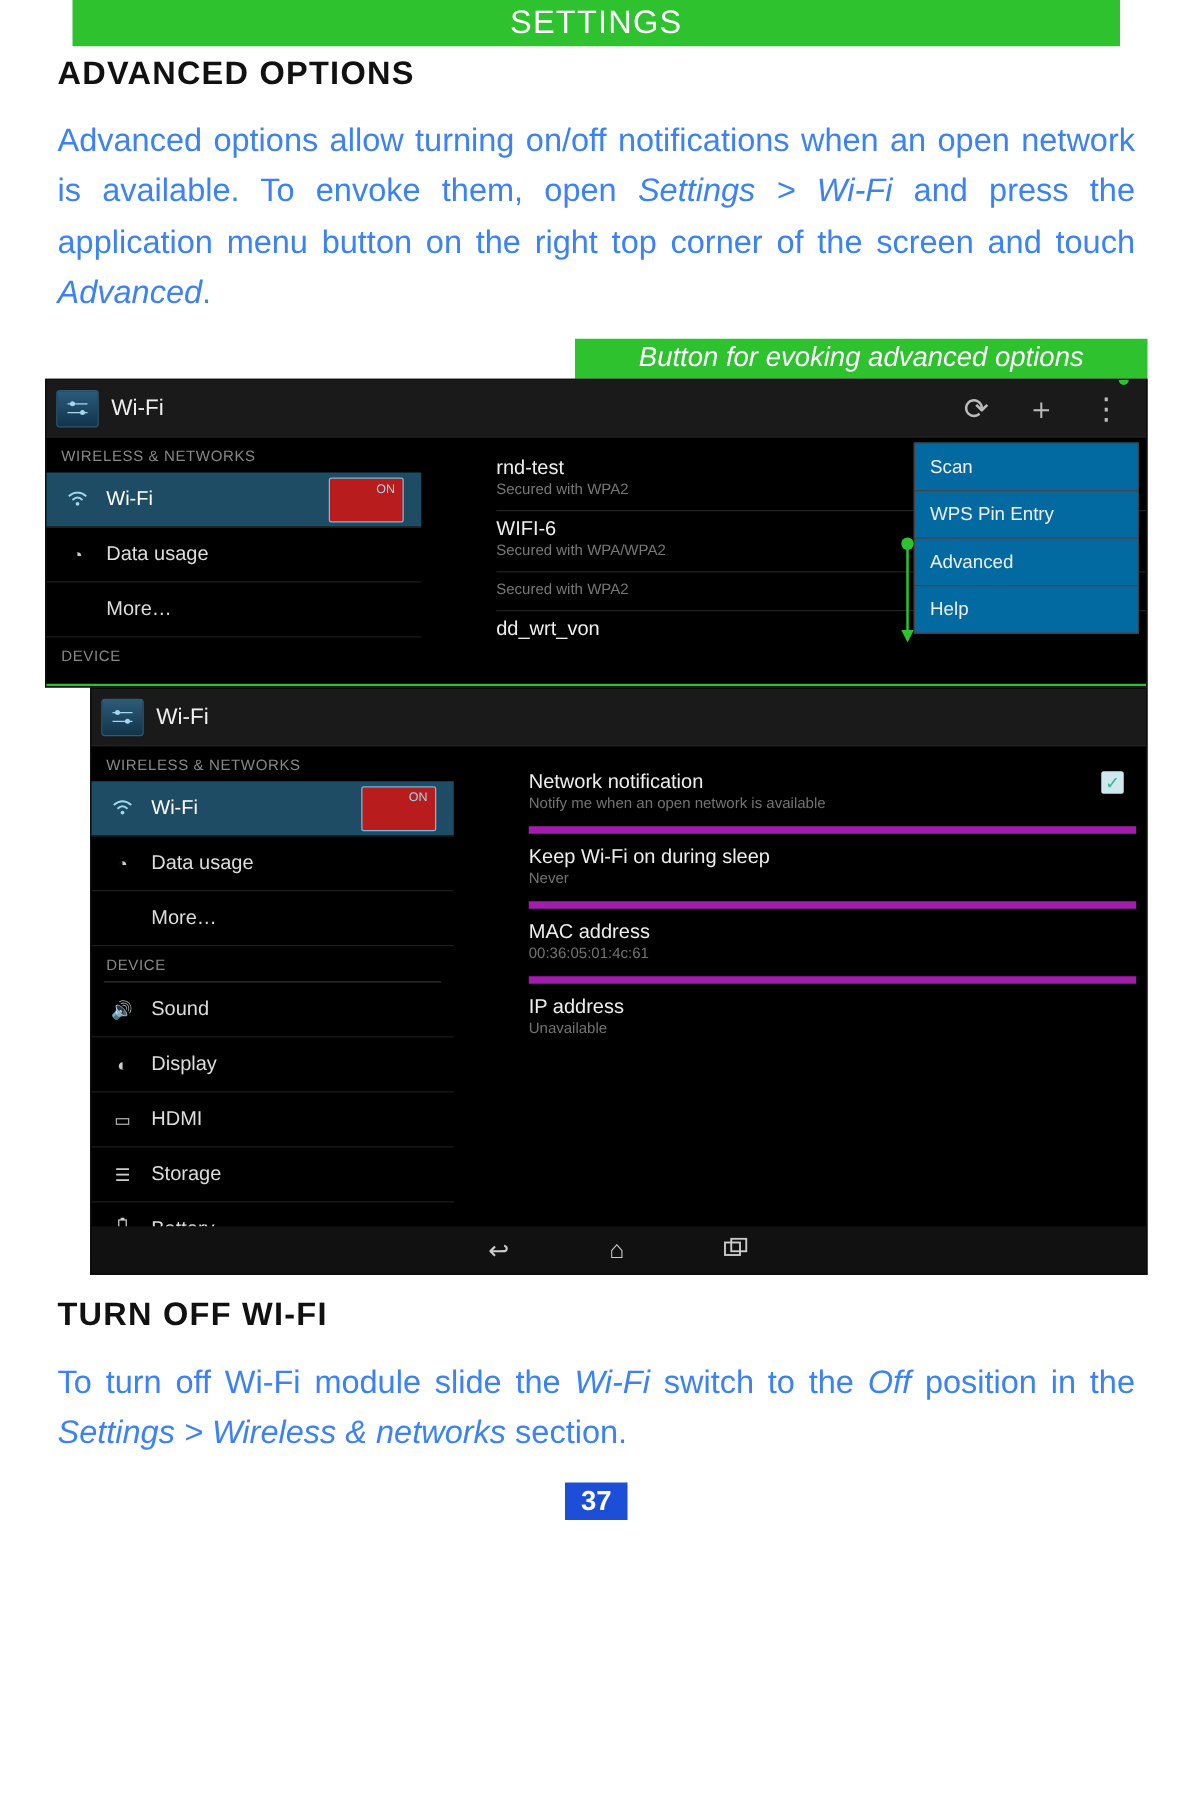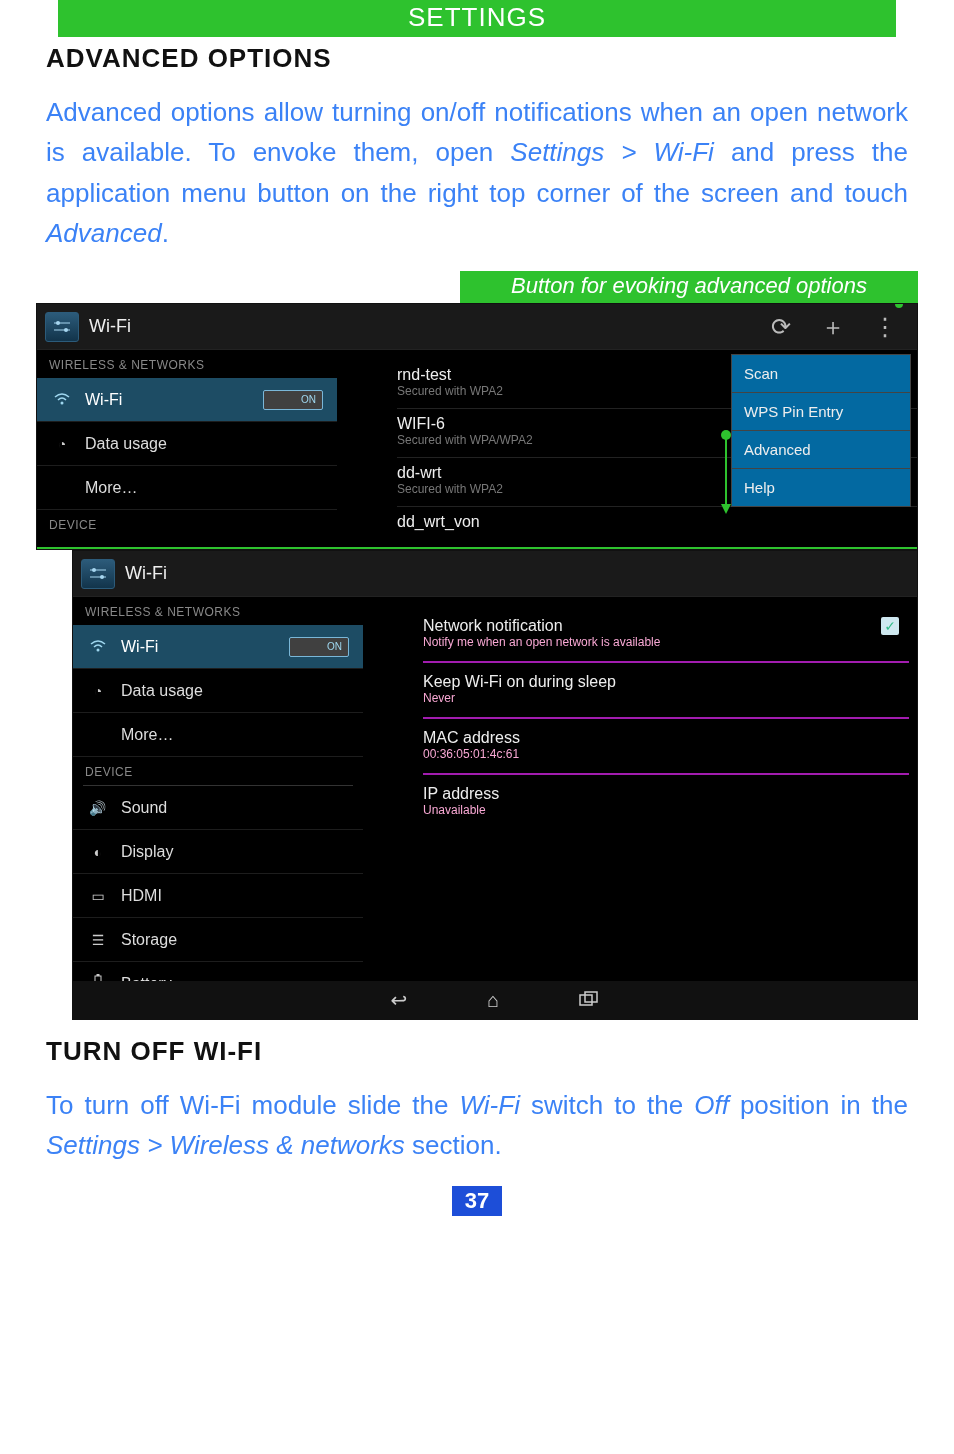--- a/index.html
+++ b/index.html
@@ -78,21 +78,21 @@
   .sb-item {
     display:flex; align-items:center; padding:10px 14px; height:44px;
     border-bottom:1px solid #1d1d1d;
   }
   .sb-item.active { background:#1d4c64; }
   .sb-item .ic { width:22px; text-align:center; color:#ccc; margin-right:12px; font-size:14px; }
   .sb-item.active .ic { color:#8fd3e8; }
   .sb-item .lbl { color:#ddd; font-size:16px; flex:1; }
   .sb-item.active .lbl { color:#fff; }
   .toggle-on {
-    width:60px; height:20px; border:1px solid #7ab7d8; background:#404040;
+    width:60px; height:36px; border:1px solid #7ab7d8; background:#b91c1c;
     color:#9fd7ef; font-size:10px; text-align:right; padding-right:6px;
     line-height:18px; border-radius:2px;
   }
   .netlist { position:absolute; left:360px; right:0; top:56px; }
   .net-row { padding:6px 0 10px 0; border-bottom:1px solid #222; }
   .net-name { color:#eee; font-size:16px; }
   .net-sub { color:#777; font-size:12px; }
   .menu-popup {
     position:absolute; right:6px; top:50px; width:180px;
     background:#0369a1; border:1px solid #444;
@@ -114,23 +114,23 @@
   }
   .arrow-dot { position:absolute; right:186px; top:126px; width:10px; height:10px; background:#2ec22e; border-radius:50%; }
 
   .shot2 {
     position:relative; background:#000; margin-left:36px;
     height:470px; overflow:hidden; border:1px solid #111;
   }
   .sidebar2 { position:absolute; left:0; top:46px; width:290px; }
   .sb2-sep { border-top:1px solid #333; margin:0 10px; }
   .advpanel { position:absolute; left:350px; right:8px; top:56px; }
-  .adv-row { padding:10px 0 12px 0; border-bottom:2px solid #a21caf; position:relative; }
+  .adv-row { padding:10px 0 12px 0; border-bottom:6px solid #a21caf; position:relative; }
   .adv-title { color:#eee; font-size:16px; }
-  .adv-sub { color:#f9a8d4; font-size:12px; }
+  .adv-sub { color:#737373; font-size:12px; }
   .check { position:absolute; right:10px; top:10px; width:18px; height:18px;
            background:#cfe8f0; color:#3b8; font-size:14px; text-align:center; line-height:18px; border-radius:2px; }
   .navbar { position:absolute; left:0; right:0; bottom:0; height:38px;
             background:#111; display:flex; justify-content:center; gap:80px; align-items:center; }
   .nav-ic { color:#ccc; font-size:20px; }
   .page-num {
     width:50px; margin:20px auto 10px auto; text-align:center;
     background:#1d4ed8; color:#fff; font-size:22px; font-weight:600; padding:2px 0;
   }
 </style>
@@ -195,21 +195,20 @@
     <div class="netlist">
       <div class="net-row">
         <div class="net-name">rnd-test</div>
         <div class="net-sub">Secured with WPA2</div>
       </div>
       <div class="net-row">
         <div class="net-name">WIFI-6</div>
         <div class="net-sub">Secured with WPA/WPA2</div>
       </div>
       <div class="net-row">
-        <div class="net-name">dd-wrt</div>
         <div class="net-sub">Secured with WPA2</div>
       </div>
       <div class="net-row" style="border:none">
         <div class="net-name">dd_wrt_von</div>
       </div>
     </div>
 
     <div class="menu-popup">
       <div class="menu-item">Scan</div>
       <div class="menu-item">WPS Pin Entry</div>

